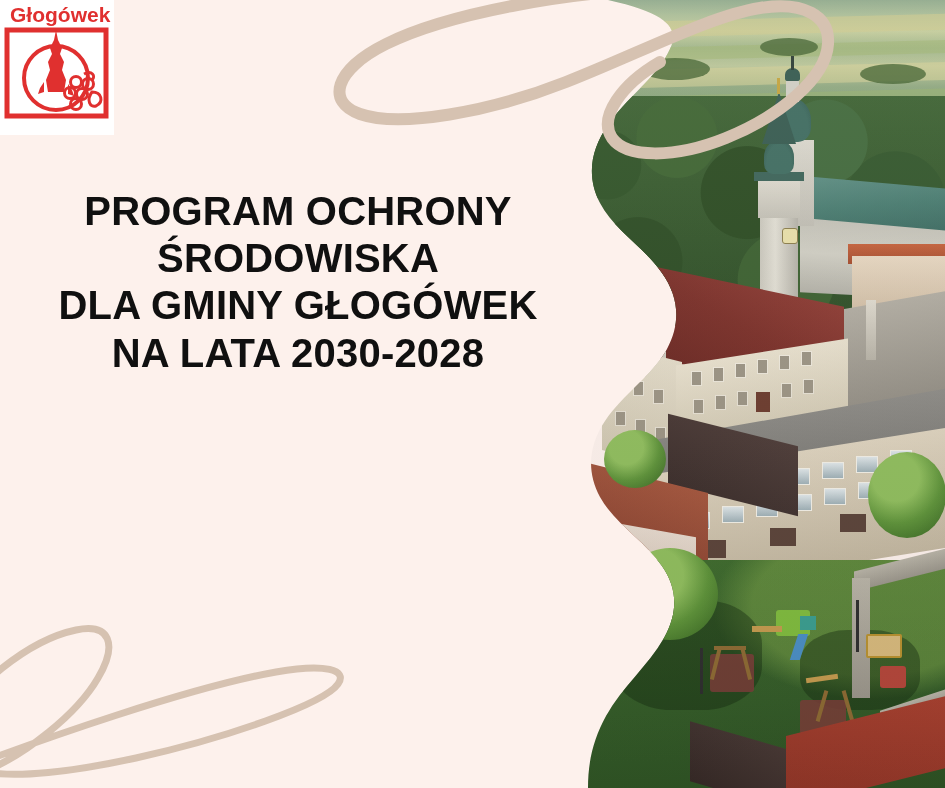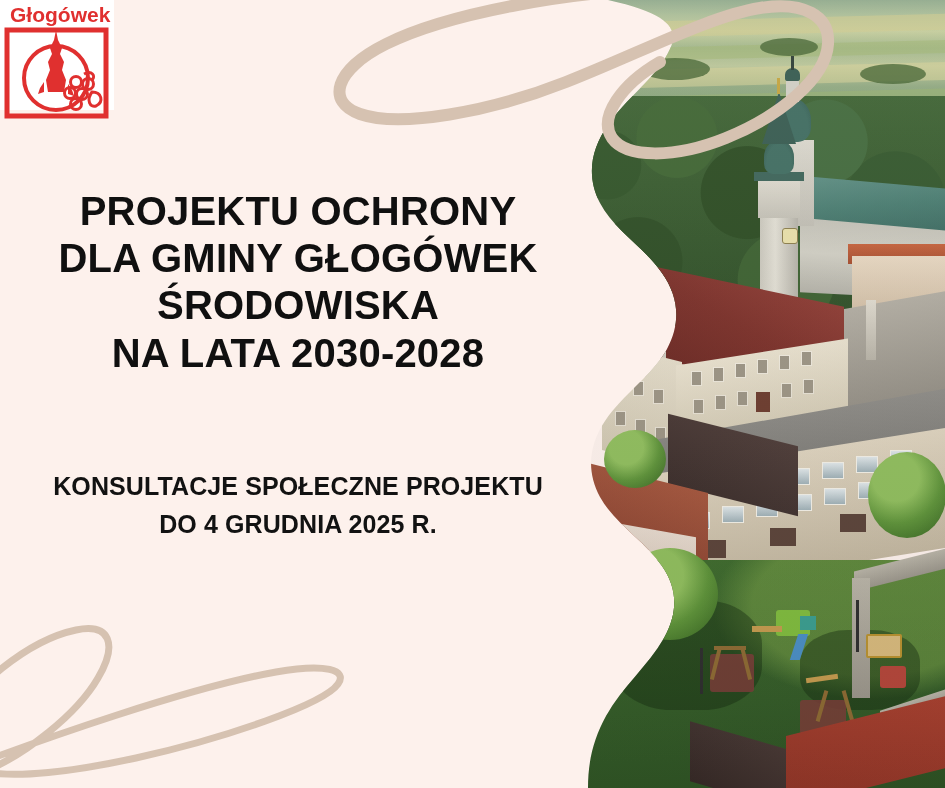--- a/index.html
+++ b/index.html
@@ -287,21 +287,21 @@
     position: absolute;
     pointer-events: none;
   }
   #swirl-top { left: 330px; top: -14px; }
   #swirl-bottom { left: -24px; top: 596px; }
 
   
   #logo-box {
     position: absolute;
     left: 0; top: 0;
-    width: 114px; height: 110px;
+    width: 114px; height: 135px;
     background: #ffffff;
   }
 
   
   #text-col {
     position: absolute;
     left: 0; top: 0;
     width: 596px; height: 788px;
   }
   #title-block {
@@ -503,26 +503,22 @@
 
       <path d="M 92 92 C 102 92 104 102 96 106 C 90 108 86 100 92 92 Z" fill="none" stroke="#e0302f" stroke-width="3"></path>
 
       <path d="M 84 74 C 92 70 96 76 92 80" fill="none" stroke="#e0302f" stroke-width="3"></path>
     </svg>
   </div>
 
   <div id="text-col">
 
     <div id="title-block">
-      <span class="tline">PROJEKTU OCHRONY</span>
+      <span class="tline">PROGRAM OCHRONY</span>
+      <span class="tline">ŚRODOWISKA</span>
       <span class="tline">DLA GMINY GŁOGÓWEK</span>
-      <span class="tline">ŚRODOWISKA</span>
       <span class="tline">NA LATA 2030-2028</span>
     </div>
 
-    <div id="subtitle-block">
-      <span class="sline">KONSULTACJE SPOŁECZNE PROJEKTU</span>
-      <span class="sline">DO 4 GRUDNIA 2025 R.</span>
-    </div>
 
   </div>
 
 </div>
 
 </body></html>

